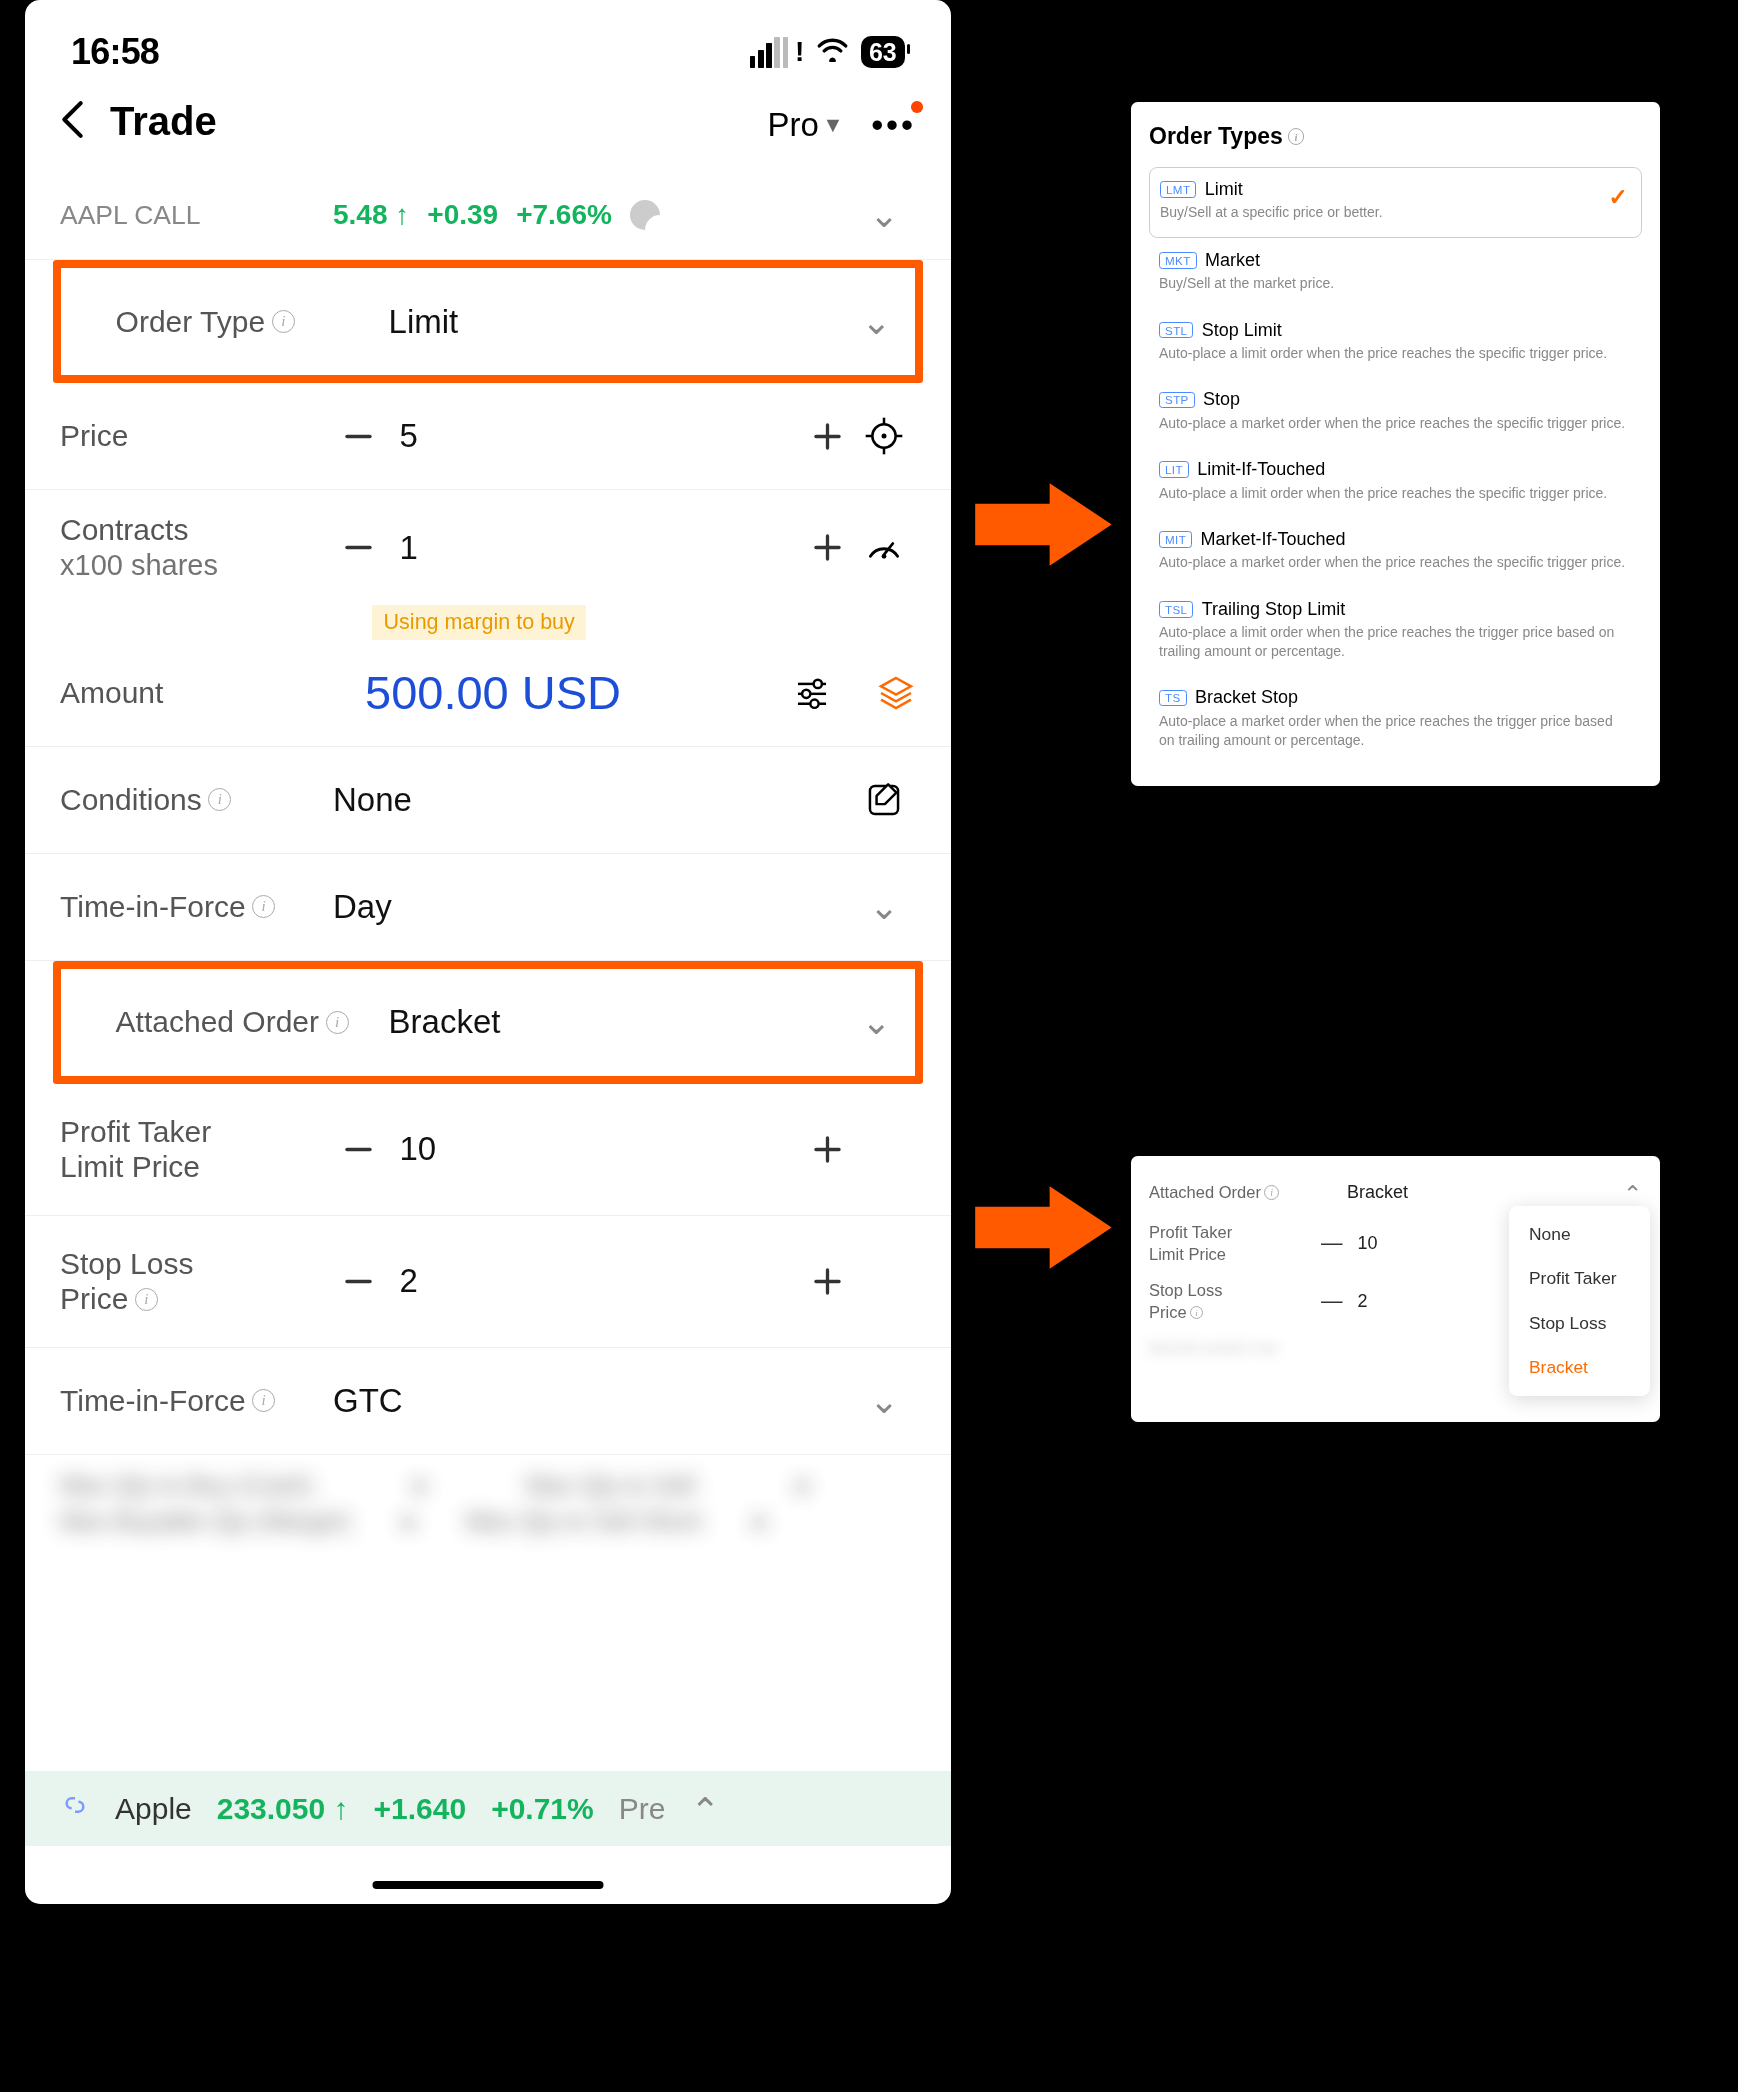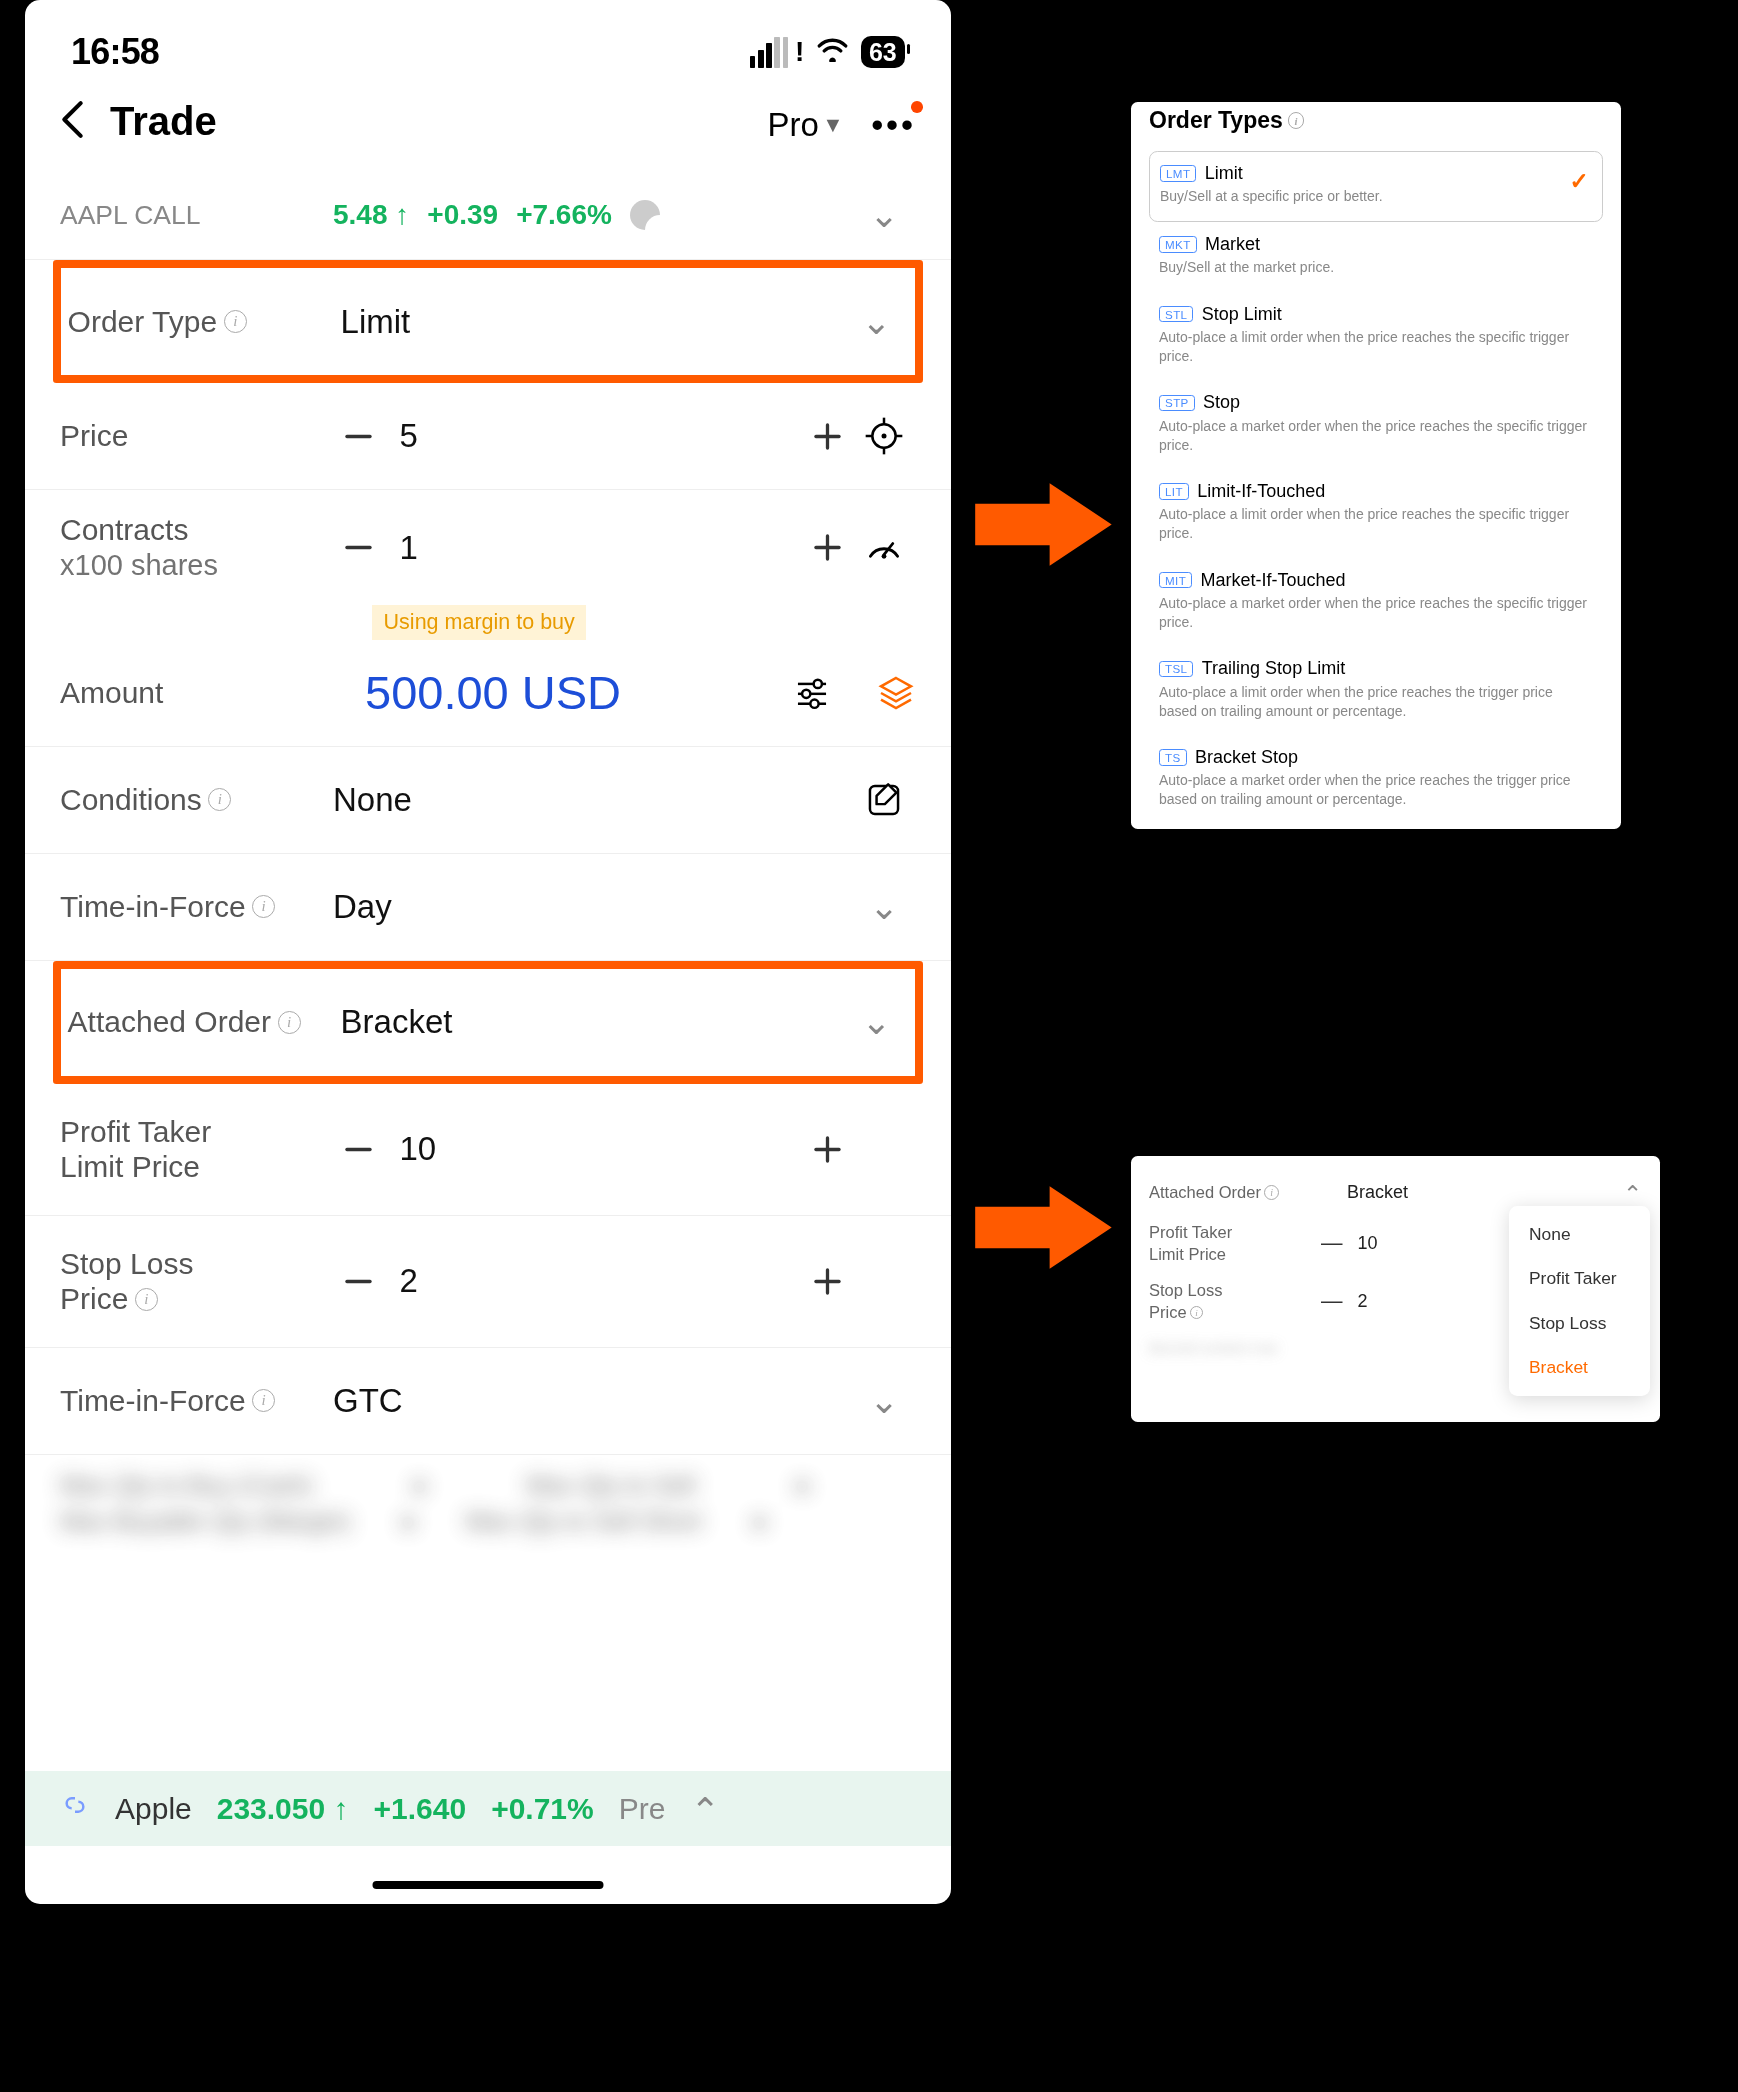--- a/index.html
+++ b/index.html
@@ -34,40 +34,40 @@
   .row.no-border{border-bottom:none}
   .label-col { width: 273px; color:#555; font-size:30px; display:flex; align-items:center; gap:6.6px; }
   .label-sub { font-size:29px; color:#737373; }
   .val-col { flex:1; font-size:33px; color:#111; display:flex; align-items:center; }
   .val-big { font-size:36px; font-weight:500; }
   .icon-col { width:64px; display:flex; justify-content:center; align-items:center; }
   .icon-col.two { width:124px; justify-content:space-between; }
   .ic { width:40px; height:40px; display:flex; justify-content:center; align-items:center; font-size:33px; color:#333; }
   .info-ic { width:23px;height:23px;border:1.7px solid #aaa;border-radius:50%;display:inline-flex;align-items:center;justify-content:center;font-size:15px;color:#aaa;font-style:italic;font-family:serif; }
 
-  .highlight-box { border:8.3px solid #ff5a00; margin:0 28px; border-radius:3.3px; }
+  .highlight-box { border:8.3px solid #ff5a00; margin:0 28px; border-radius:3.3px;padding-left:48px; }
   .highlight-box .row { border-bottom:none; padding-left:6.6px; padding-right:6.6px; }
 
   .green { color:#14b35e; font-weight:600; }
   .pill-tag { background:#fff3d6; color:#e89b00; font-size:21.5px; padding:5px 11.6px; display:inline-block; }
   .amount-row .val-col { color:#1d4ed8; font-size:47px;margin-left:32px; }
   .step-btn { width:50px;height:50px;display:flex;align-items:center;justify-content:center;}
   .step-btn svg line{stroke:#333;stroke-width:4;stroke-linecap:round}
 
   .bottom-blur { filter: blur(10px); opacity:0.9; padding:16.5px 35px; font-size:25px; color:#666; }
   .ticker-bar { display:flex; align-items:center; gap:25px; padding:16.5px 35px; background:#e8f5ef; font-size:30px; position:absolute; bottom:58px; left:0; right:0; }
   .ticker-name{color:#333;font-weight:500}
   .home-ind{position:absolute;bottom:15px;left:50%;transform:translateX(-50%);width:231px;height:8.3px;background:#000;border-radius:5px}
   .chev { font-size:36px; color:#888; font-weight:300; }
   .clock-ic{width:30px;height:30px;background:#ccc;border-radius:50%;position:relative}
   .clock-ic::after{content:'';position:absolute;left:50%;top:50%;width:50%;height:50%;background:#fff;border-top-left-radius:100%}
 
   
   .panel { position:absolute; background:#fff; border-radius:6.6px; box-shadow:0 1.7px 10px rgba(0,0,0,.2); }
-  .panel1 { left:1131px; top:102px; width:490px; padding:5px 18px; }
+  .panel1 { left:1131px; top:102px; width:529px; padding:21px 18px; }
   .panel-title { font-size:23px; font-weight:700; display:flex; align-items:center; gap:5px; margin-bottom:16.5px; }
   .ot-item { padding:11.6px 10px 15px; position:relative; }
   .ot-item.selected { border:1.7px solid #ccc; border-radius:8.3px; }
   .ot-head { display:flex; align-items:center; gap:8.3px; }
   .ot-tag { border:1.2px solid #4a8cff; color:#4a8cff; font-size:11.6px; padding:0.8px 5px; border-radius:3.3px; letter-spacing:0.4px; }
   .ot-name { font-size:18px; font-weight:500; }
   .ot-desc { font-size:14px; color:#888; margin-top:3.3px; line-height:1.35; }
   .ot-check { position:absolute; right:13.2px; top:16.5px; color:#ff6a00; font-size:23px; font-weight:700; }
 
   

